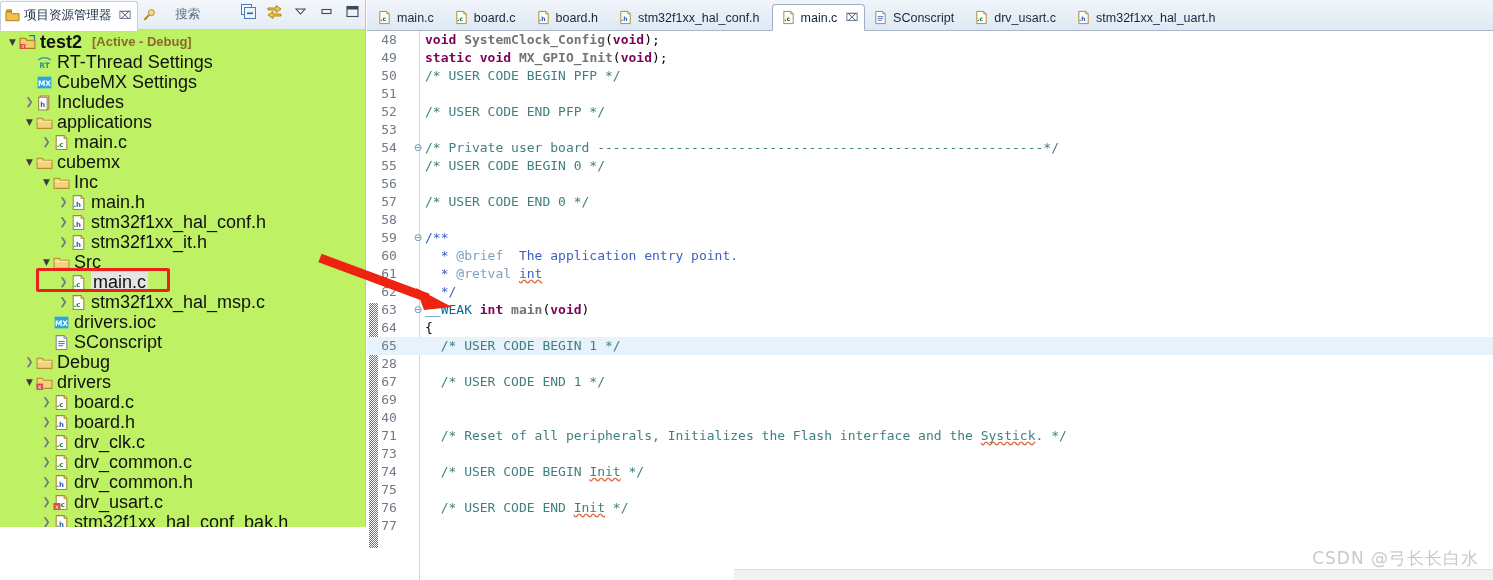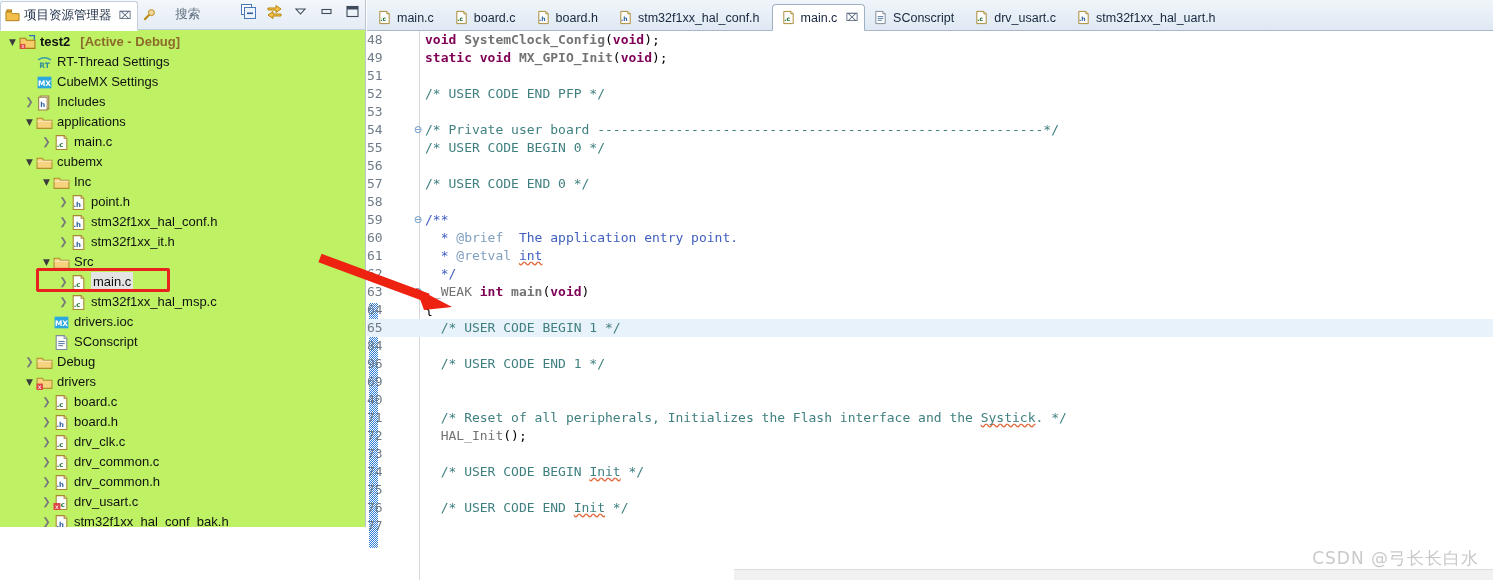--- a/index.html
+++ b/index.html
@@ -89,21 +89,21 @@
   .twist {
     width: 13px;
     flex: 0 0 13px;
     text-align: center;
     color: #7a7a7a;
     font-size: 9px;
     font-family: "DejaVu Sans", sans-serif;
   }
   .twist.open { color: #3c3c3c; }
   .ticon { width: 17px; height: 17px; flex: 0 0 17px; margin-right: 4px; }
-  .tlabel { font-size: 13px; color: #111; }
+  .tlabel { font-size: 18px; color: #111; }
   .tlabel.bold { font-weight: bold; }
   .tmeta {
     font-size: 13px;
     font-weight: bold;
     color: #8c6a2a;
     margin-left: 10px;
   }
   .trow.selected .tlabel {
     background: #e4e4e4;
     padding: 0 2px;
@@ -192,21 +192,21 @@
     line-height: 18px;
     font-family: "DejaVu Sans Mono", monospace;
     font-size: 13px;
     white-space: pre;
   }
   .cline.hl { background: #e8f2fb; }
   .lno {
     position: absolute;
     left: 0;
     width: 44px;
-    text-align: left;
+    text-align: center;
     color: #6f7b87;
     font-family: "DejaVu Sans Mono", monospace;
     font-size: 13px;
   }
   .fold {
     position: absolute;
     left: 46px;
     width: 10px;
     text-align: center;
     color: #5a8fc0;
@@ -215,21 +215,21 @@
   }
   .ctext {
     position: absolute;
     left: 58px;
     white-space: pre;
   }
   .kw   { color: #7f0055; font-weight: bold; }
   .cm   { color: #3f7f7f; }
   .doc  { color: #3f5fbf; }
   .tag  { color: #7f9fbf; }
-  .pl   { color: #737373; }
+  .pl   { color: #0369a1; }
   .fn   { color: #737373; font-weight: bold; }
   .sq   { text-decoration: underline wavy #e06a3c; text-decoration-skip-ink: none; }
 
   #arrow-svg {
     position: absolute;
     left: 0; top: 0;
     width: 1493px; height: 580px;
     pointer-events: none;
   }
   #watermark {
@@ -376,21 +376,21 @@
             </svg></span>
           <span class="tlabel">Inc</span>
         </div>
         <div class="trow" style="padding-left: 57px;">
           <span class="twist" style="font-size: 10px;">❯</span>
           <span class="ticon"><svg width="17" height="17" viewBox="0 0 16 16">
               <path d="M3 1.5 L10.5 1.5 L13 4 L13 14.5 L3 14.5 Z" fill="#fdfdfd" stroke="#a8882f"></path>
               <path d="M10.5 1.5 L10.5 4 L13 4" fill="#efe3bb" stroke="#a8882f"></path>
               <text x="6.8" y="11.8" font-size="6.5" fill="#2f5f9e" text-anchor="middle" font-family="DejaVu Sans" font-weight="bold">.h</text>
             </svg></span>
-          <span class="tlabel">point.h</span>
+          <span class="tlabel">main.h</span>
         </div>
         <div class="trow" style="padding-left: 57px;">
           <span class="twist" style="font-size: 10px;">❯</span>
           <span class="ticon"><svg width="17" height="17" viewBox="0 0 16 16">
               <path d="M3 1.5 L10.5 1.5 L13 4 L13 14.5 L3 14.5 Z" fill="#fdfdfd" stroke="#a8882f"></path>
               <path d="M10.5 1.5 L10.5 4 L13 4" fill="#efe3bb" stroke="#a8882f"></path>
               <text x="6.8" y="11.8" font-size="6.5" fill="#2f5f9e" text-anchor="middle" font-family="DejaVu Sans" font-weight="bold">.h</text>
             </svg></span>
           <span class="tlabel">stm32f1xx_hal_conf.h</span>
         </div>
@@ -626,41 +626,41 @@
         </div>
       </div>
     <div id="code-wrap">
       <div id="change-bar">
         <div class="hatch" style="top:272px;height:245px;"></div>
       </div>
       <div id="gutter-rule"></div>
       <div id="code-lines">
           <div class="cline"><span class="lno">48</span><span class="fold"></span><span class="ctext"><span class="kw">void</span> <span class="fn">SystemClock_Config</span>(<span class="kw">void</span>);</span></div>
           <div class="cline"><span class="lno">49</span><span class="fold"></span><span class="ctext"><span class="kw">static</span> <span class="kw">void</span> <span class="fn">MX_GPIO_Init</span>(<span class="kw">void</span>);</span></div>
+          <div class="cline"><span class="lno">50</span><span class="fold"></span><span class="ctext"><span class="cm">/* USER CODE BEGIN PFP */</span></span></div>
           <div class="cline"><span class="lno">51</span><span class="fold"></span><span class="ctext"></span></div>
           <div class="cline"><span class="lno">52</span><span class="fold"></span><span class="ctext"><span class="cm">/* USER CODE END PFP */</span></span></div>
           <div class="cline"><span class="lno">53</span><span class="fold"></span><span class="ctext"></span></div>
           <div class="cline"><span class="lno">54</span><span class="fold">⊖</span><span class="ctext"><span class="cm">/* Private user board ---------------------------------------------------------*/</span></span></div>
           <div class="cline"><span class="lno">55</span><span class="fold"></span><span class="ctext"><span class="cm">/* USER CODE BEGIN 0 */</span></span></div>
           <div class="cline"><span class="lno">56</span><span class="fold"></span><span class="ctext"></span></div>
           <div class="cline"><span class="lno">57</span><span class="fold"></span><span class="ctext"><span class="cm">/* USER CODE END 0 */</span></span></div>
           <div class="cline"><span class="lno">58</span><span class="fold"></span><span class="ctext"></span></div>
           <div class="cline"><span class="lno">59</span><span class="fold">⊖</span><span class="ctext"><span class="doc">/**</span></span></div>
           <div class="cline"><span class="lno">60</span><span class="fold"></span><span class="ctext"><span class="doc">  * </span><span class="tag">@brief</span><span class="doc">  The application entry point.</span></span></div>
           <div class="cline"><span class="lno">61</span><span class="fold"></span><span class="ctext"><span class="doc">  * </span><span class="tag">@retval</span><span class="doc"> <span class="sq">int</span></span></span></div>
           <div class="cline"><span class="lno">62</span><span class="fold"></span><span class="ctext"><span class="doc">  */</span></span></div>
           <div class="cline"><span class="lno">63</span><span class="fold">⊖</span><span class="ctext"><span class="pl">__WEAK</span> <span class="kw">int</span> <span class="fn">main</span>(<span class="kw">void</span>)</span></div>
           <div class="cline"><span class="lno">64</span><span class="fold"></span><span class="ctext">{</span></div>
           <div class="cline hl"><span class="lno">65</span><span class="fold"></span><span class="ctext">  <span class="cm">/* USER CODE BEGIN 1 */</span></span></div>
-          <div class="cline"><span class="lno">84</span><span class="fold"></span><span class="ctext"></span></div>
-          <div class="cline"><span class="lno">96</span><span class="fold"></span><span class="ctext">  <span class="cm">/* USER CODE END 1 */</span></span></div>
+          <div class="cline"><span class="lno">28</span><span class="fold"></span><span class="ctext"></span></div>
+          <div class="cline"><span class="lno">67</span><span class="fold"></span><span class="ctext">  <span class="cm">/* USER CODE END 1 */</span></span></div>
           <div class="cline"><span class="lno">69</span><span class="fold"></span></div>
           <div class="cline"><span class="lno">40</span><span class="fold"></span><span class="ctext"></span></div>
           <div class="cline"><span class="lno">71</span><span class="fold"></span><span class="ctext">  <span class="cm">/* Reset of all peripherals, Initializes the Flash interface and the <span class="sq">Systick</span>. */</span></span></div>
-          <div class="cline"><span class="lno">72</span><span class="fold"></span><span class="ctext">  <span class="pl">HAL_Init</span>();</span></div>
           <div class="cline"><span class="lno">73</span><span class="fold"></span><span class="ctext"></span></div>
           <div class="cline"><span class="lno">74</span><span class="fold"></span><span class="ctext">  <span class="cm">/* USER CODE BEGIN <span class="sq">Init</span> */</span></span></div>
           <div class="cline"><span class="lno">75</span><span class="fold"></span><span class="ctext"></span></div>
           <div class="cline"><span class="lno">76</span><span class="fold"></span><span class="ctext">  <span class="cm">/* USER CODE END <span class="sq">Init</span> */</span></span></div>
           <div class="cline"><span class="lno">77</span><span class="fold"></span><span class="ctext"></span></div>
         </div>
     </div>
     <div id="bottom-strip"></div>
   </div>
 

